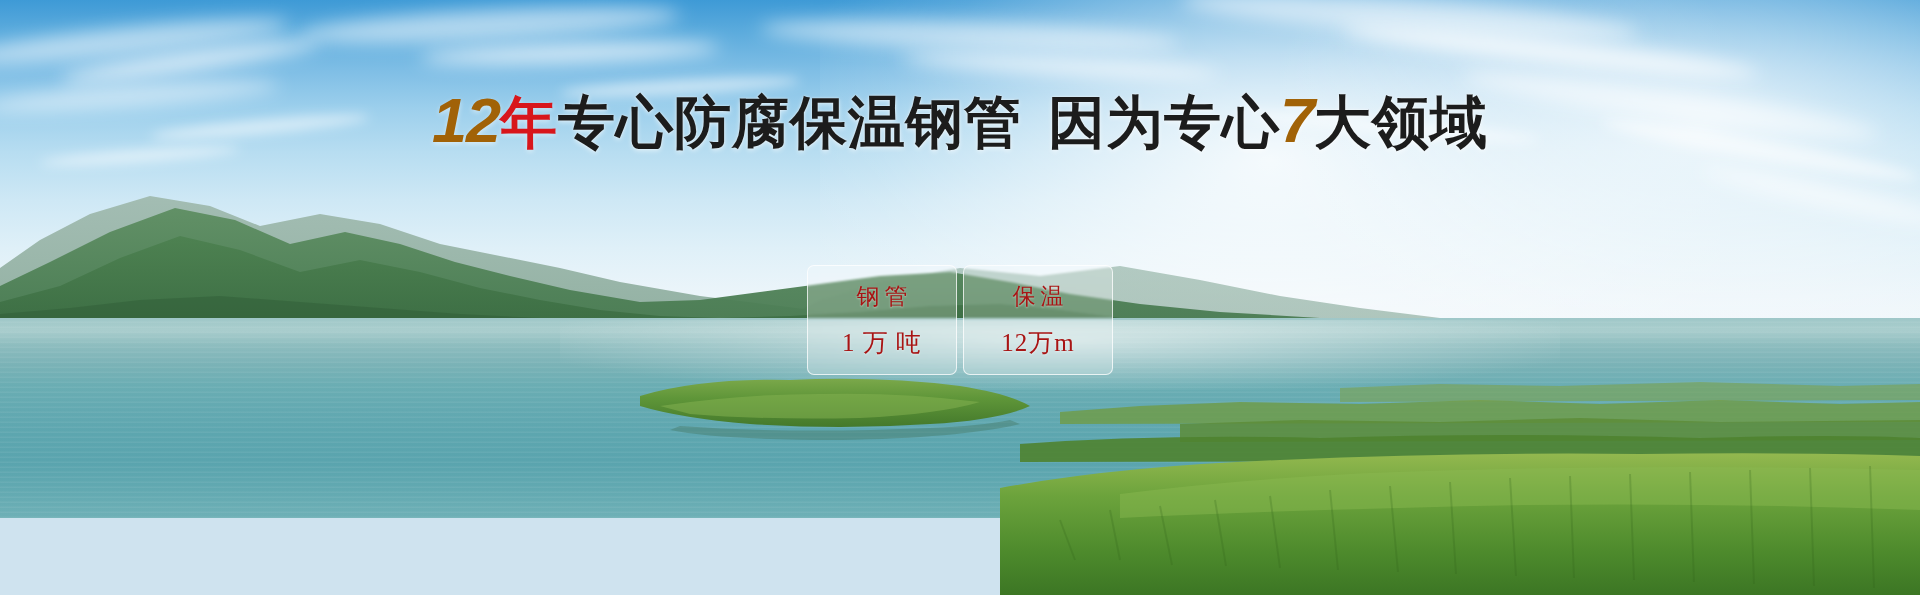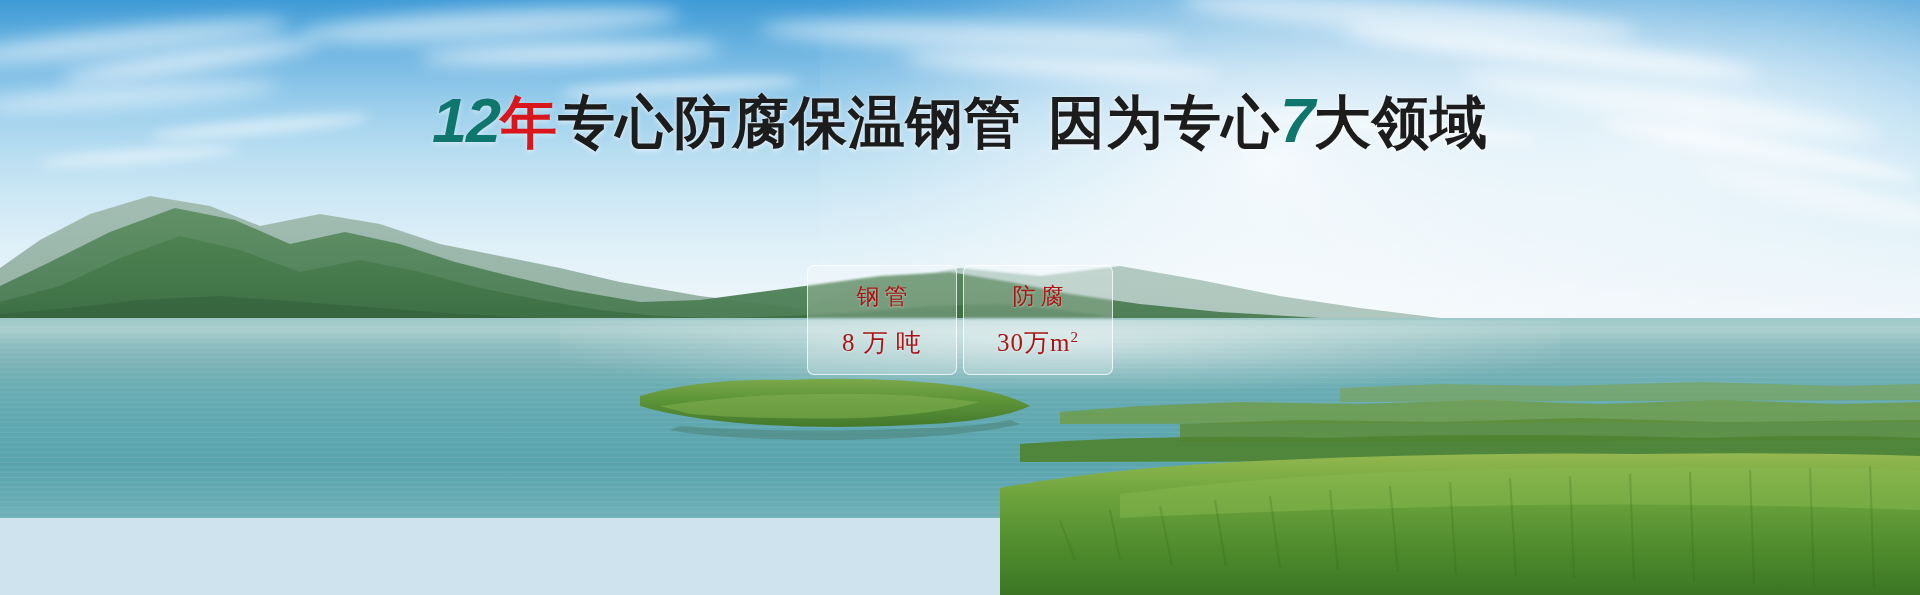--- a/index.html
+++ b/index.html
@@ -107,21 +107,21 @@
     text-align:center;
     white-space:nowrap;
     font-family:"Liberation Sans","DejaVu Sans",sans-serif;
     font-weight:bold;
     font-size:57px;
     letter-spacing:1px;
     color:#1c1c1c;
     text-shadow:0 2px 5px rgba(255,255,255,.55), 0 0 2px rgba(255,255,255,.7);
   }
   .headline .num{
-    color:#0f766e;
+    color:#a16207;
     font-size:63px;
     font-family:"Liberation Sans","DejaVu Sans",sans-serif;
     font-weight:bold;
     font-style:italic;
     letter-spacing:-1px;
     text-shadow:0 2px 5px rgba(255,255,255,.5);
   }
   .headline .red{
     color:#d8161b;
     text-shadow:0 2px 5px rgba(255,255,255,.5);
@@ -330,25 +330,25 @@
 
     <div class="headline">
       <span class="num">12</span><span class="red">年</span><span>专心防腐保温钢管</span><span class="gap"></span><span>因为专心</span><span class="num">7</span><span>大领域</span>
     </div>
 
 
     <div class="cards">
 
       <div class="card">
         <div class="ttl">钢管</div>
-        <div class="val"><span>8 万 吨</span></div>
+        <div class="val"><span>1 万 吨</span></div>
       </div>
 
+
       <div class="card">
-        <div class="ttl">防腐</div>
-        <div class="val"><span>30万m</span><sup>2</sup></div>
+        <div class="ttl">保温</div>
+        <div class="val"><span>12万m</span></div>
       </div>
-
 
     </div>
 
   </div>
 </div>
 
 </body></html>

